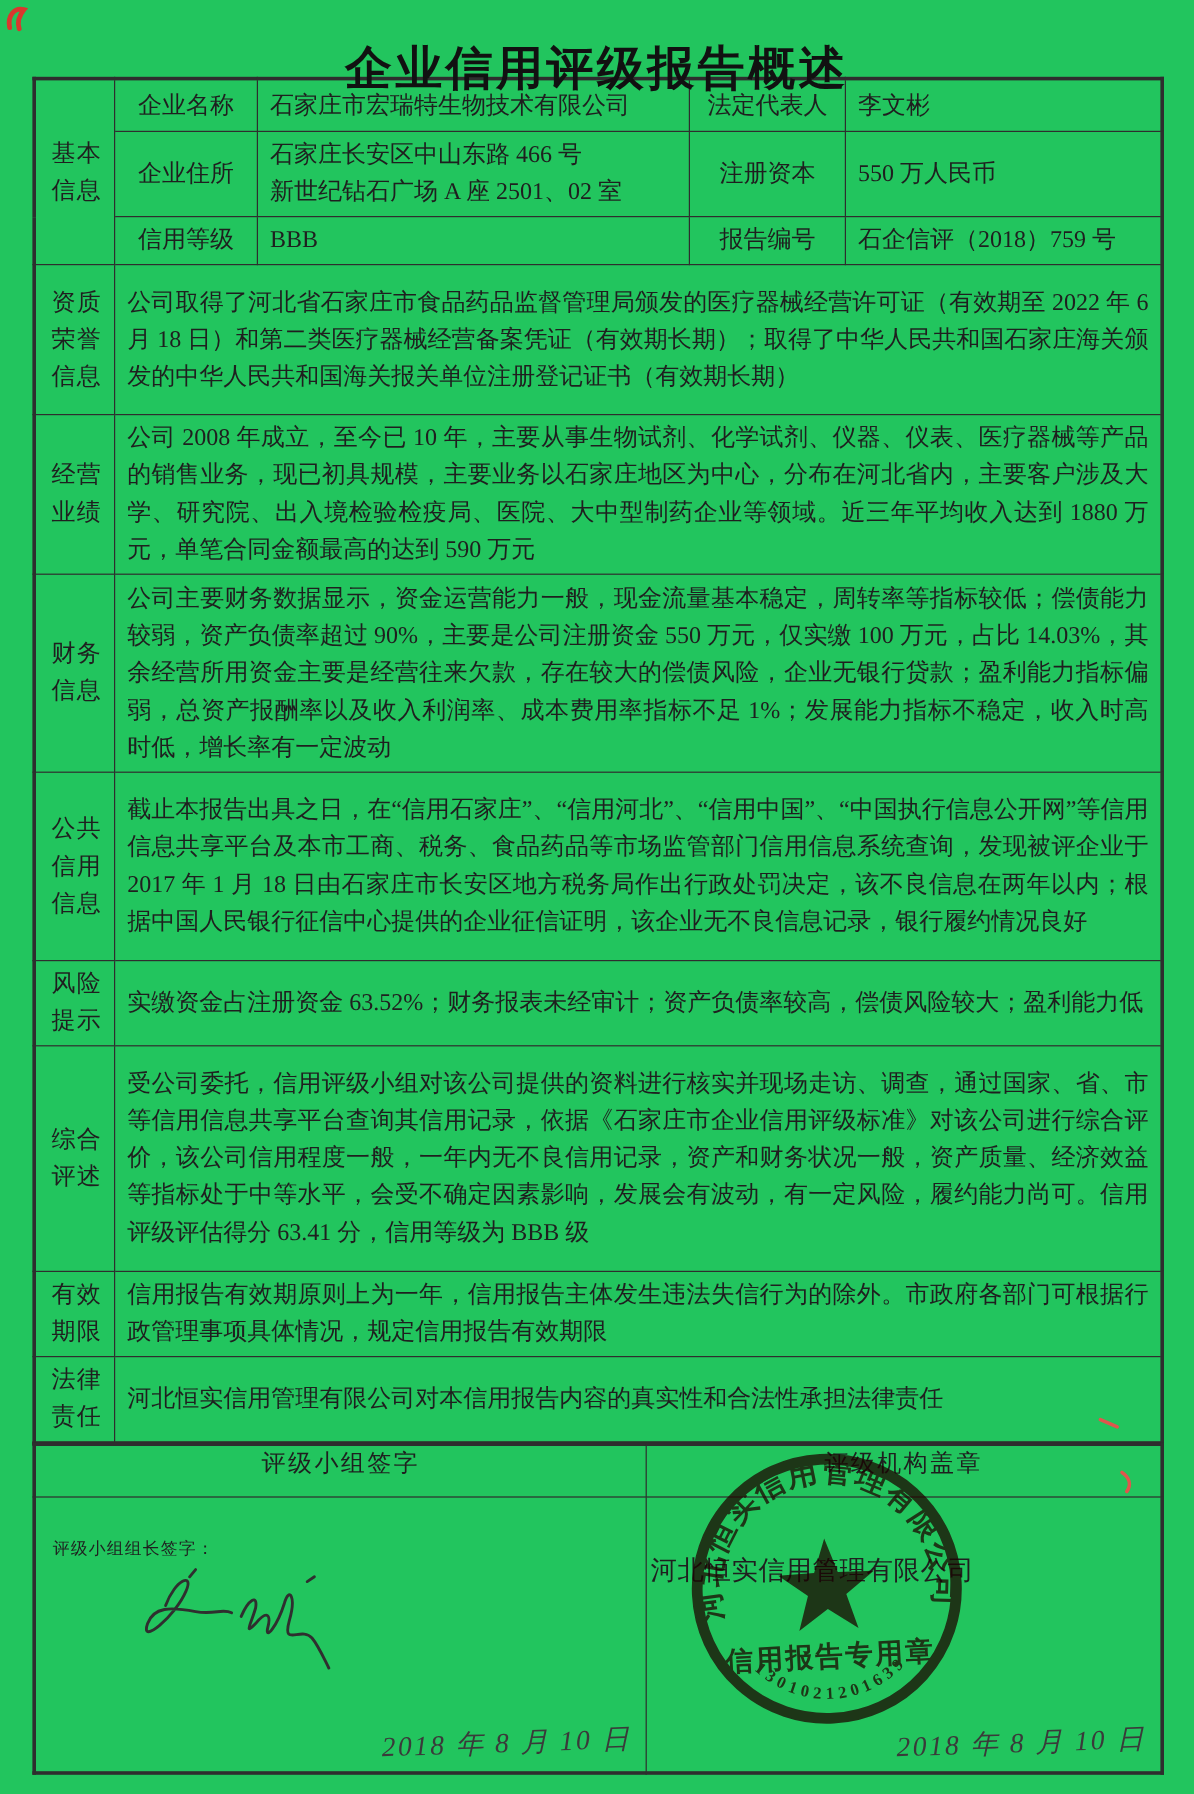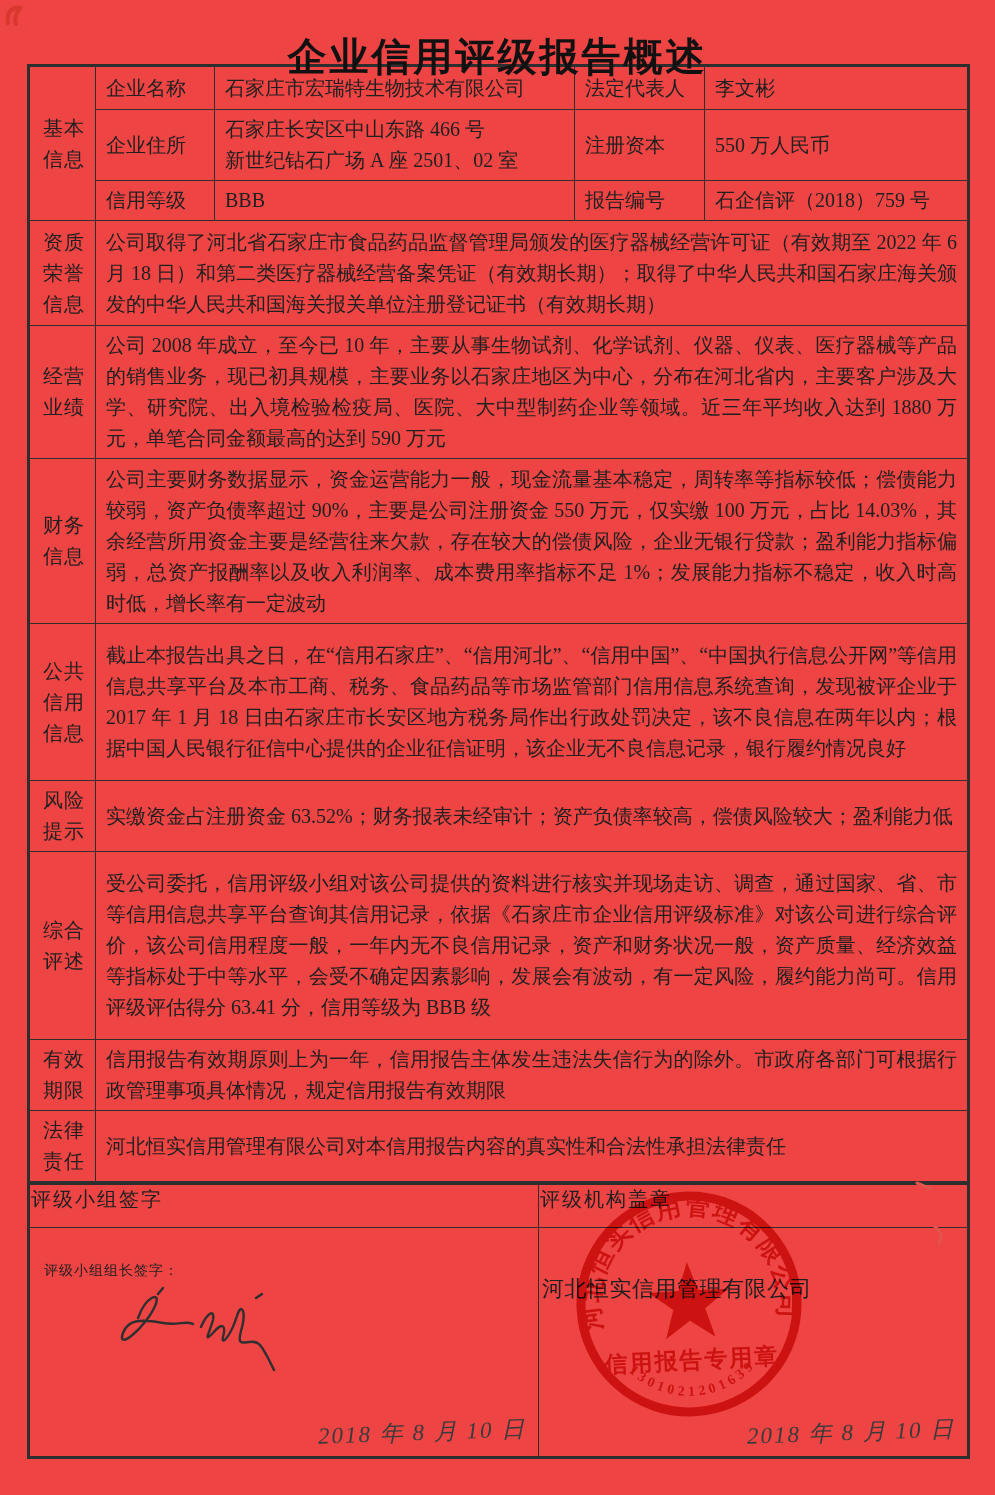--- a/index.html
+++ b/index.html
@@ -1,21 +1,21 @@
 <!DOCTYPE html>
 <html><head>
 <meta charset="utf-8">
 <style>
   * { box-sizing: border-box; }
   html,body { margin:0; padding:0; background:#e9e9e9; }
   .page {
     position: relative;
     width: 995px; height: 1495px;
     margin: 0 auto;
-    background: #ef4444;
+    background: #22c55e;
     font-family: "Liberation Serif", "DejaVu Serif", serif;
     color: #1f1f1f;
     overflow: hidden;
   }
   .title {
     margin: 0; padding-top: 30px;
     height: 60px;
     text-align: center;
     font-size: 39px; font-weight: 700;
     letter-spacing: 3px;
@@ -35,42 +35,42 @@
     line-height: 31px;
     padding: 4px 10px;
   }
   td.sec-label {
     text-align: right;
     white-space: pre-line;
     padding: 4px 2px;
     line-height: 34px;
     letter-spacing: 1px;
   }
-  td.field-label { padding-left: 12px; }
+  td.field-label { padding-left: 12px; text-align: center; }
   td.body-text { text-align: justify; padding: 6px 12px 6px 11px; }
   .addr-line { display:block; }
   
   .h44{height:44px}.h68{height:68px}.h38{height:38px}
-  .h105{height:105px}.h128{height:128px}.h165{height:165px}
+  .h105{height:125px}.h128{height:128px}.h165{height:165px}
   .h157{height:157px}.h66{height:66px}.h188{height:188px}.h70{height:70px}
 
   table.sig {
     border-collapse: collapse;
     table-layout: fixed;
     margin: -2px 0 0 27px;
     width: 940px;
     border: 3px solid #2e2e2e;
   }
   table.sig td {
     border: 1.6px solid #2e2e2e;
     font-size: 20px;
     vertical-align: top;
   }
   td.sig-header {
-    height: 44px; text-align: left; vertical-align: middle;
+    height: 44px; text-align: center; vertical-align: middle;
     letter-spacing: 2px;
   }
   td.sig-body { height: 230px; position: relative; }
   .leader-label { position:absolute; left:14px; top:34px; font-size:14px; letter-spacing:1px; }
   .signature-svg { position:absolute; left:78px; top:58px; }
   .hand-date {
     position:absolute; right:12px; bottom:8px;
     font-style: italic; font-size:23px; color:#3a3a3a;
     transform: rotate(-2deg); letter-spacing:2px;
     white-space: nowrap;

